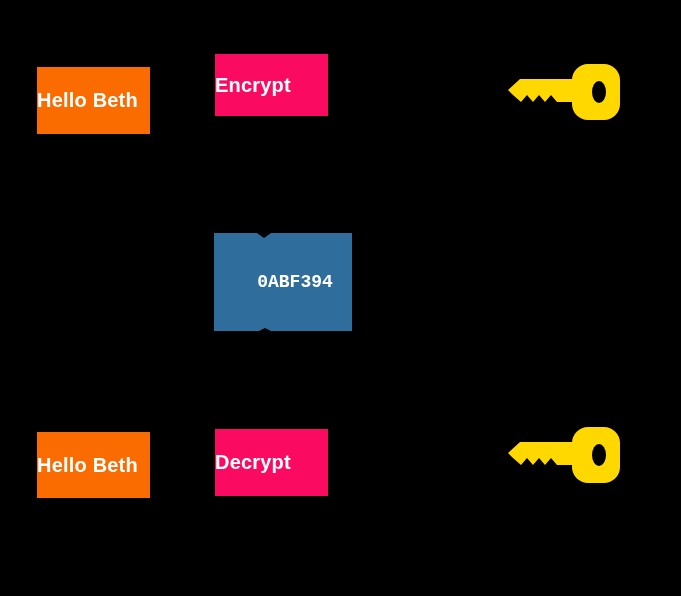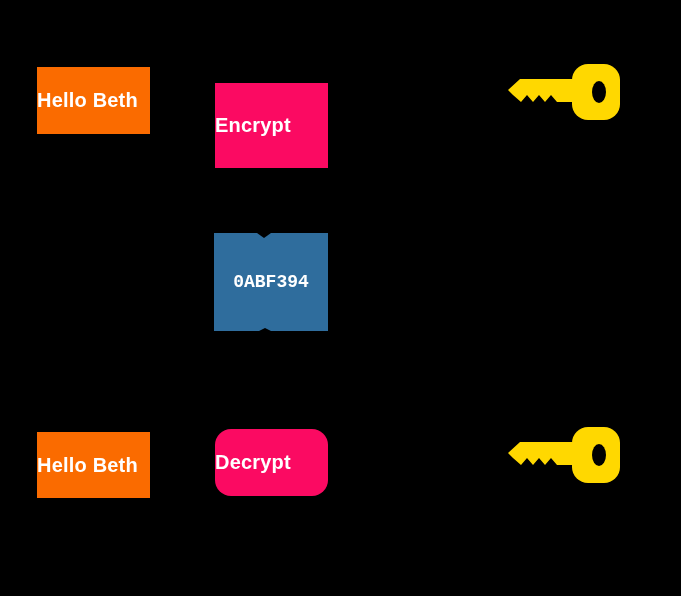--- a/index.html
+++ b/index.html
@@ -15,21 +15,21 @@
     margin-top:7px;
   }
   .orange{background:var(--orange,#FA6B00);}
   .pink{background:var(--pink,#FB0A62);}
   .cipher{
     position:absolute;left:214px;top:233px;width:114px;height:98px;
     background:var(--blue,#2F6D9D);
     display:flex;flex-direction:column;align-items:center;justify-content:center;
     color:var(--text,#fff);
     font-family:"Liberation Mono","DejaVu Sans Mono",monospace;
-    font-weight:bold;font-size:18px;line-height:24px;white-space:pre;
+    font-weight:bold;font-size:18px;line-height:24px;white-space:pre;padding-left:24px;
   }
   .key{position:absolute;width:112px;height:58px;color:var(--yellow,#FFD800);}
   .key svg{display:block;width:100%;height:100%;}
   .notch-down{
     position:absolute;width:0;height:0;
     border-left:7px solid transparent;border-right:7px solid transparent;
     border-top:5px solid var(--bg,#000);
   }
   .notch-up{
     position:absolute;width:0;height:0;
@@ -39,21 +39,21 @@
 </style>
 </head>
 <body>
 
 <div class="canvas">
 
   <div class="box orange" style="left:37px;top:60px;width:113px;height:67px;">
     <span>Hello Beth</span>
   </div>
 
-  <div class="box pink" style="left:215px;top:76px;width:113px;height:85px;">
+  <div class="box pink" style="left:215px;top:47px;width:113px;height:62px;">
     <span>Encrypt</span>
   </div>
 
   <div class="key" style="left:508px;top:64px;">
     <svg viewBox="0 0 112 58" xmlns="http://www.w3.org/2000/svg" aria-hidden="true">
       <path fill="currentColor" d="M0,26 L12,15 L75,15 L75,38 L49,38 L43,31 L37,38 L31,31 L25,38 L19,31 L13,38 L5,31 Z"></path>
       <rect fill="currentColor" x="64" y="0" width="48" height="56" rx="16"></rect>
       <ellipse fill="var(--bg,#000)" cx="91" cy="28" rx="7" ry="11"></ellipse>
     </svg>
   </div>
@@ -61,21 +61,21 @@
   <div class="cipher">
     <div>0ABF394</div>
   </div>
   <div class="notch-down" style="left:257px;top:233px;"></div>
   <div class="notch-up" style="left:259px;top:328px;"></div>
 
   <div class="box orange" style="left:37px;top:425px;width:113px;height:66px;">
     <span>Hello Beth</span>
   </div>
 
-  <div class="box pink" style="left:215px;top:422px;width:113px;height:67px;border-radius:16px;">
+  <div class="box pink" style="left:215px;top:422px;width:113px;height:67px;">
     <span>Decrypt</span>
   </div>
 
   <div class="key" style="left:508px;top:427px;">
     <svg viewBox="0 0 112 58" xmlns="http://www.w3.org/2000/svg" aria-hidden="true">
       <path fill="currentColor" d="M0,26 L12,15 L75,15 L75,38 L49,38 L43,31 L37,38 L31,31 L25,38 L19,31 L13,38 L5,31 Z"></path>
       <rect fill="currentColor" x="64" y="0" width="48" height="56" rx="16"></rect>
       <ellipse fill="var(--bg,#000)" cx="91" cy="28" rx="7" ry="11"></ellipse>
     </svg>
   </div>

